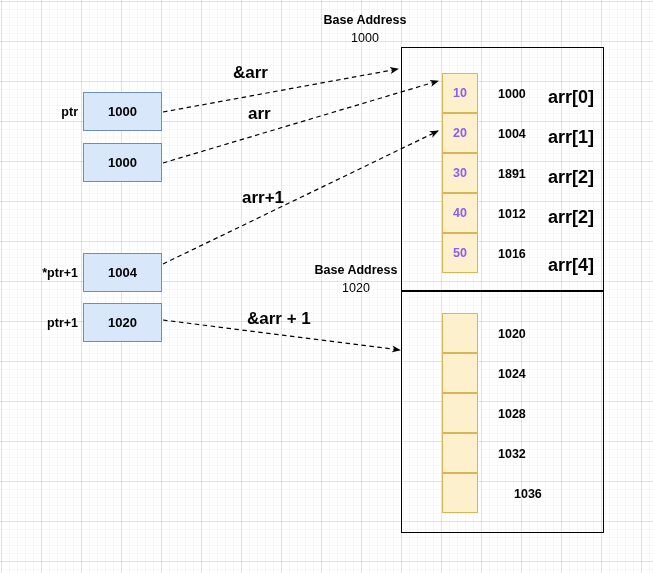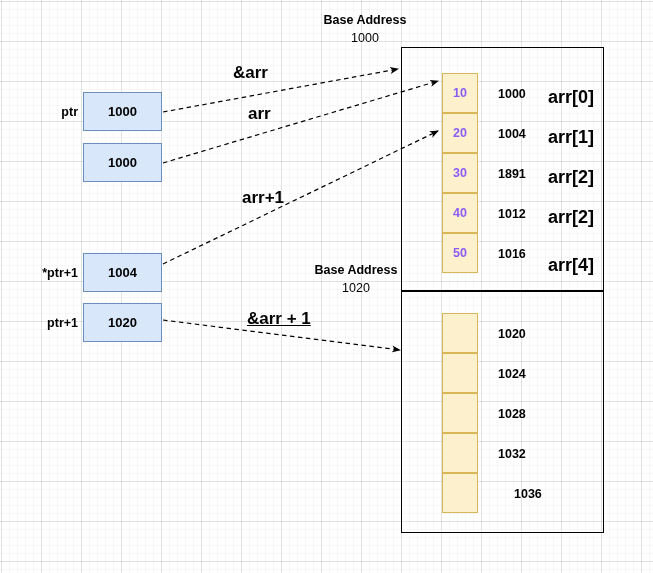--- a/index.html
+++ b/index.html
@@ -164,21 +164,21 @@
   </div>
 
   <div class="abs var-label" style="left:8px; top:303px;">ptr+1</div>
   <div class="abs var-box" style="left:83px; top:303px;">
     <span>1020</span>
   </div>
 
   <div class="edge-label" style="left:233px; top:63px;">&amp;arr</div>
   <div class="edge-label" style="left:248px; top:104px;">arr</div>
   <div class="edge-label" style="left:242px; top:188px;">arr+1</div>
-  <div class="edge-label" style="left:247px; top:309px;text-decoration:underline;">&amp;arr + 1</div>
+  <div class="edge-label" style="left:247px; top:309px;">&amp;arr + 1</div>
 
   <div class="caption" style="left:310px; top:12px; width:110px;">
     <span class="ttl">Base Address</span>
     <span class="val">1000</span>
   </div>
   <div class="caption" style="left:301px; top:262px; width:110px;">
     <span class="ttl">Base Address</span>
     <span class="val">1020</span>
   </div>
 

